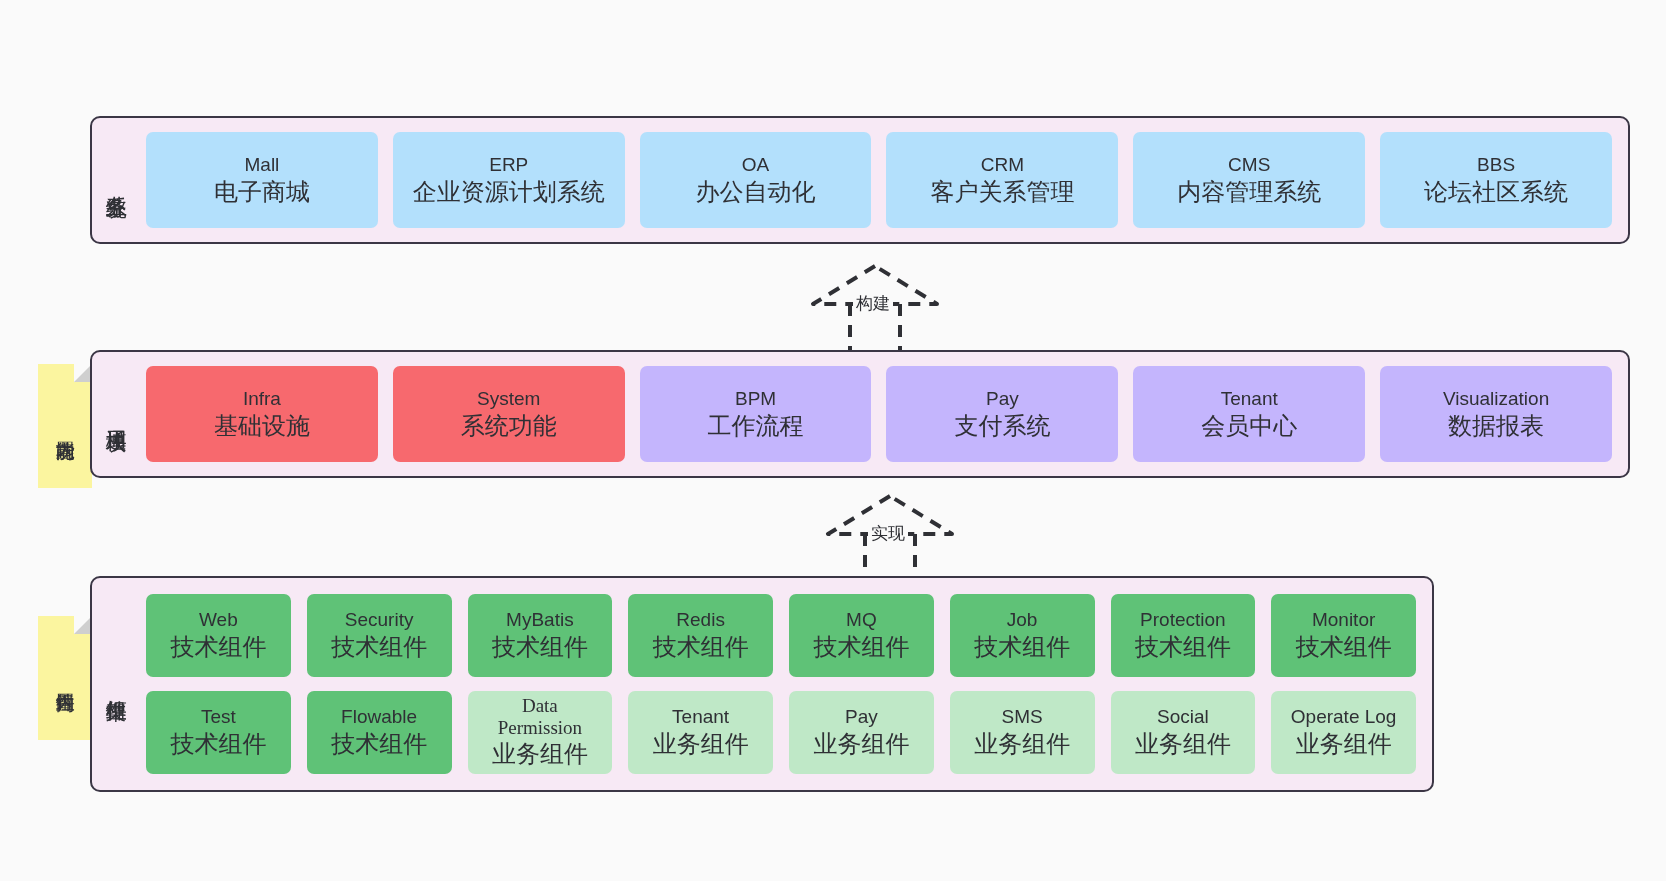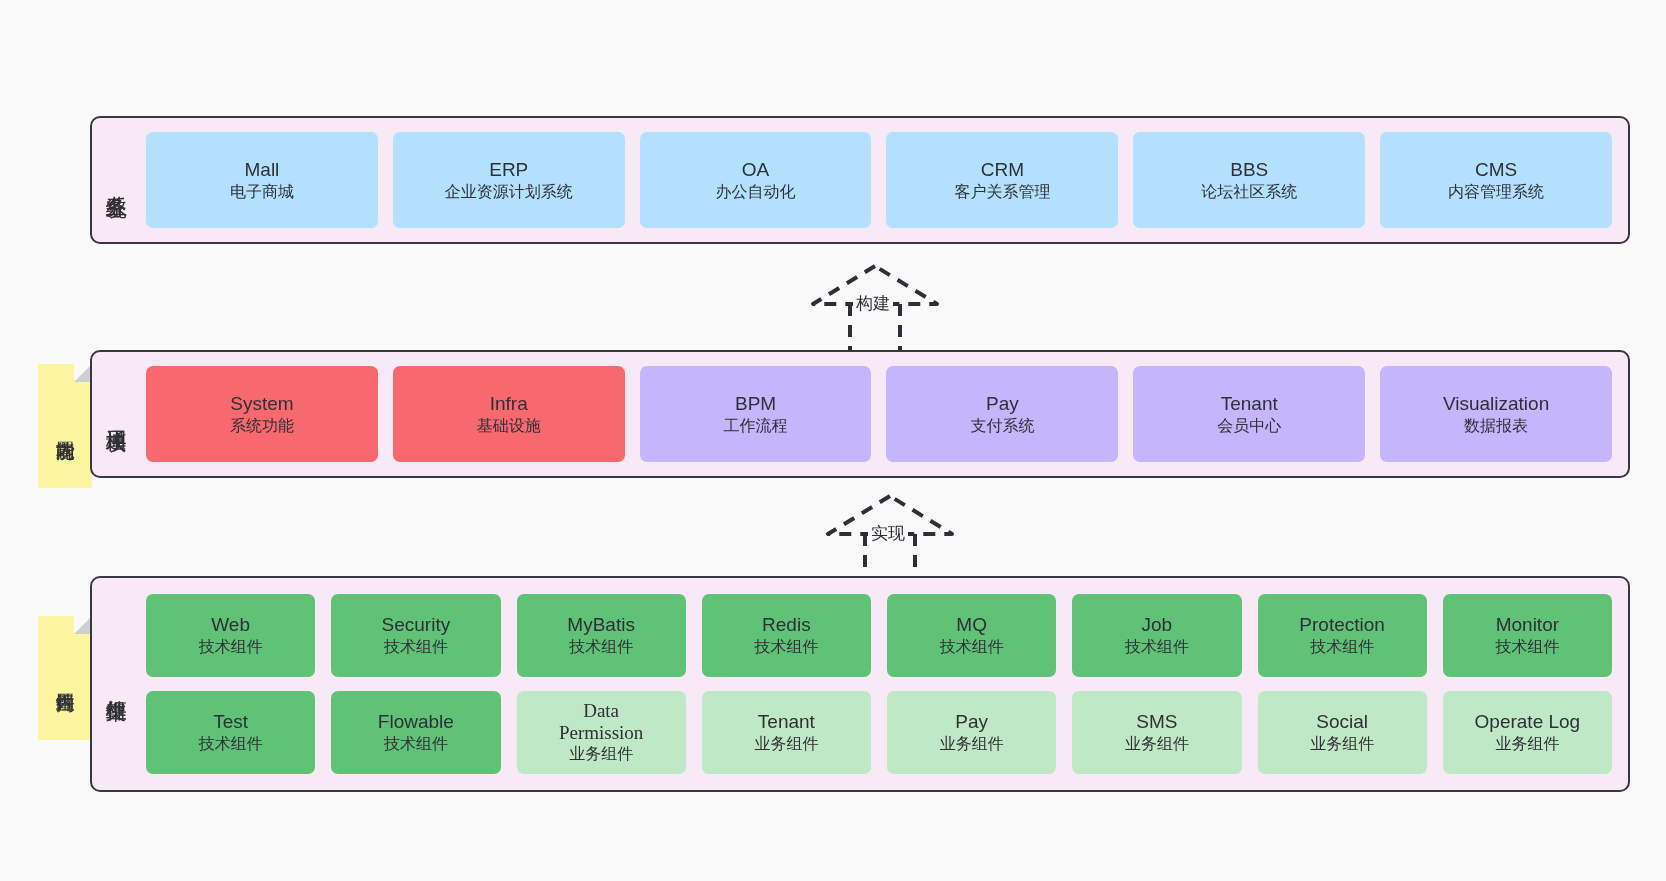--- a/index.html
+++ b/index.html
@@ -65,21 +65,21 @@
     flex-direction: column;
     align-items: center;
     justify-content: center;
     text-align: center;
     line-height: 1.26;
     padding: 4px 6px;
     color: #2f3035;
     user-select: none;
   }
   .cell .t1 { font-size: 19px; }
-  .cell .t2 { font-size: 16px; }
+  .cell .t2 { font-size: 24px; }
 
   
   .c-blue        { background: #b3e0fc; }
   .c-red         { background: #f7696e; }
   .c-pink        { background: #c4b5fd; }
   .c-green       { background: #5fc277; }
   .c-lightgreen  { background: #bfe8c7; }
 
   
   .note {
@@ -152,26 +152,26 @@
       </div>
       <div class="cell c-blue">
         <span class="t1">OA</span>
         <span class="t2">办公自动化</span>
       </div>
       <div class="cell c-blue">
         <span class="t1">CRM</span>
         <span class="t2">客户关系管理</span>
       </div>
       <div class="cell c-blue">
+        <span class="t1">CMS</span>
+        <span class="t2">内容管理系统</span>
+      </div>
+      <div class="cell c-blue">
         <span class="t1">BBS</span>
         <span class="t2">论坛社区系统</span>
-      </div>
-      <div class="cell c-blue">
-        <span class="t1">CMS</span>
-        <span class="t2">内容管理系统</span>
       </div>
 
     </div>
   </div>
 
   <div class="connector" style="left:795px; top:262px; width:160px; height:92px;">
     <svg width="160" height="92" viewBox="0 0 160 92" fill="none">
 
       <path d="M80 4 L18 42 L142 42 Z" stroke="#2f3035" stroke-width="4" stroke-dasharray="12 9" fill="none" stroke-linejoin="round"></path>
 
@@ -183,26 +183,26 @@
 
   <div class="note" style="left:38px; top:364px; height:124px;">
     <span class="note-text">内置功能</span>
   </div>
 
   <div class="layer" style="left:90px; top:350px; width:1540px; height:128px;">
     <div class="layer-label">通用模块</div>
     <div class="cells">
 
       <div class="cell c-red">
+        <span class="t1">Infra</span>
+        <span class="t2">基础设施</span>
+      </div>
+      <div class="cell c-red">
         <span class="t1">System</span>
         <span class="t2">系统功能</span>
-      </div>
-      <div class="cell c-red">
-        <span class="t1">Infra</span>
-        <span class="t2">基础设施</span>
       </div>
       <div class="cell c-pink">
         <span class="t1">BPM</span>
         <span class="t2">工作流程</span>
       </div>
       <div class="cell c-pink">
         <span class="t1">Pay</span>
         <span class="t2">支付系统</span>
       </div>
       <div class="cell c-pink">
@@ -223,21 +223,21 @@
       <path d="M55 42 L55 90 M105 42 L105 90" stroke="#2f3035" stroke-width="4" stroke-dasharray="12 9" fill="none"></path>
       <path d="M55 90 L105 90" stroke="#2f3035" stroke-width="4" stroke-dasharray="12 9" fill="none"></path>
     </svg>
     <span class="conn-label" style="left:58px; top:30px;">实现</span>
   </div>
 
   <div class="note" style="left:38px; top:616px; height:124px;">
     <span class="note-text">内置组件</span>
   </div>
 
-  <div class="layer" style="left:90px; top:576px; width:1540px; height:216px;">
+  <div class="layer" style="left:90px; top:576px; width:1344px; height:216px;">
     <div class="layer-label">框架组件</div>
     <div class="cells two-row">
 
       <div class="cell-row">
         <div class="cell c-green">
           <span class="t1">Web</span>
           <span class="t2">技术组件</span>
         </div>
         <div class="cell c-green">
           <span class="t1">Security</span>

